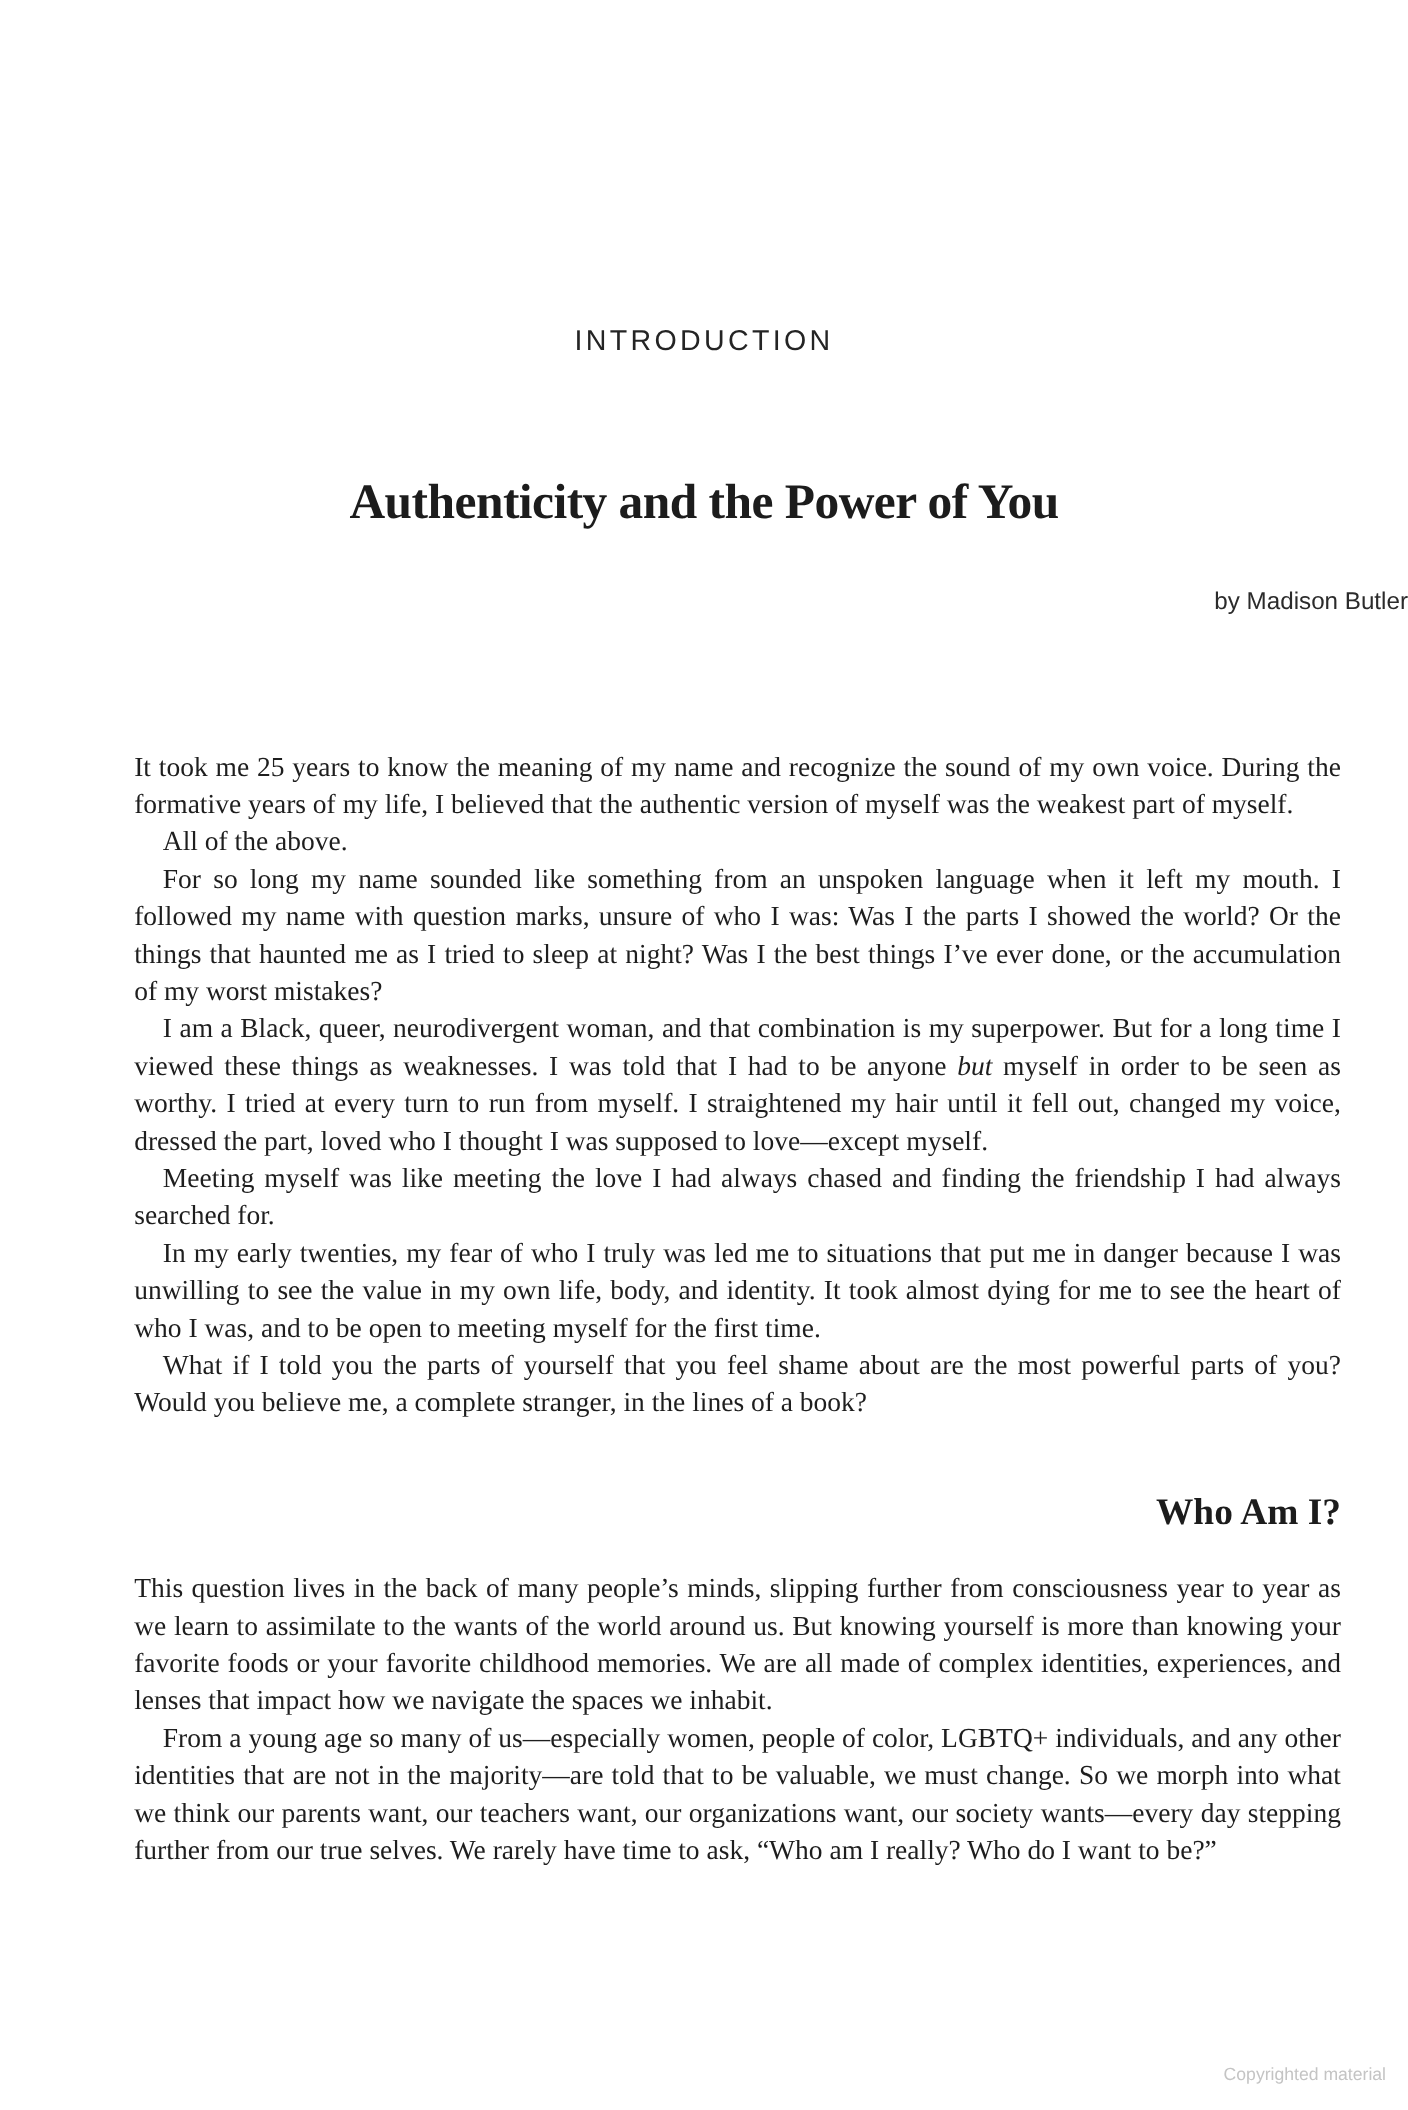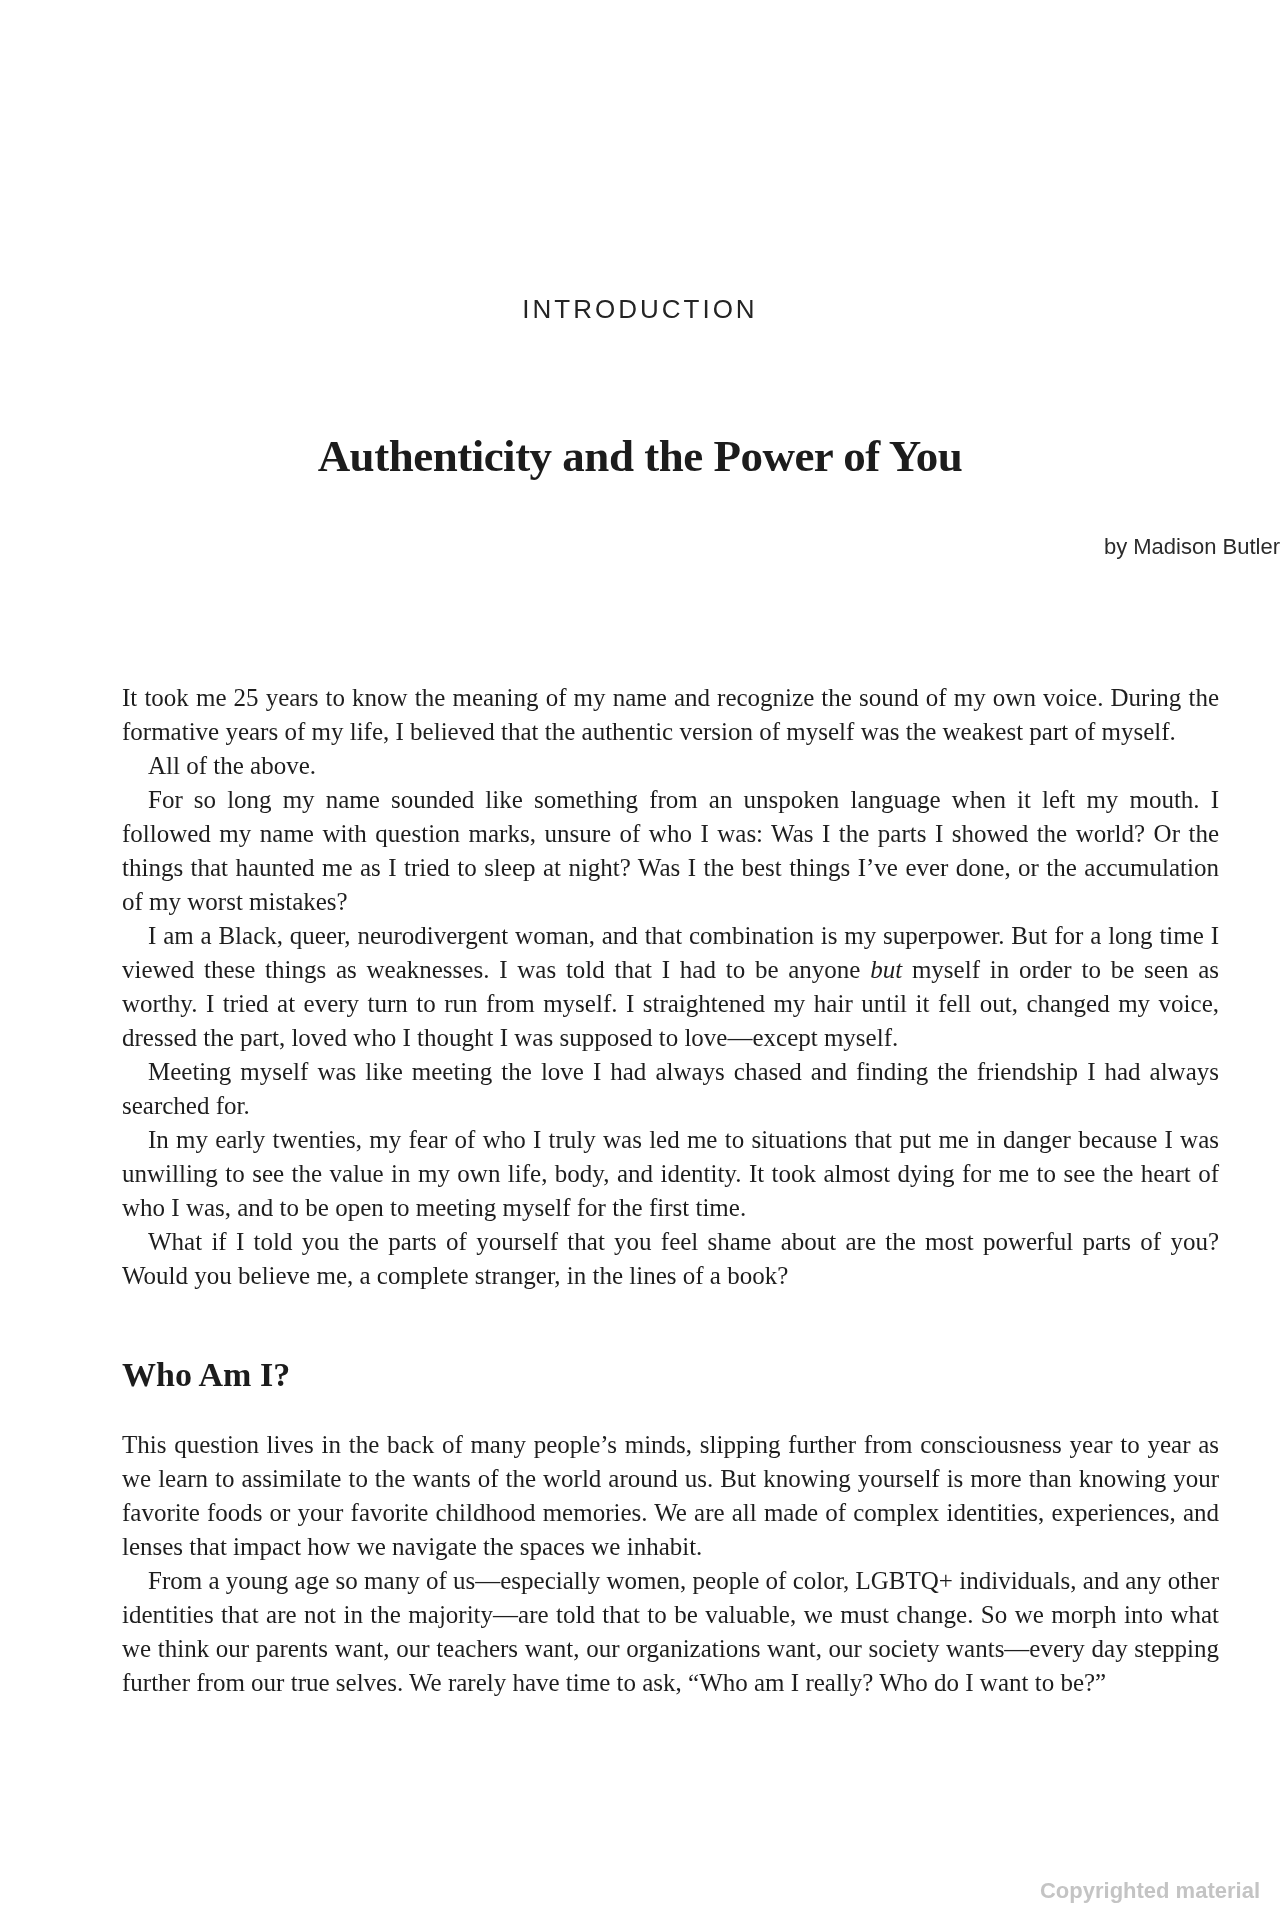--- a/index.html
+++ b/index.html
@@ -65,39 +65,38 @@
     margin-left: 39px;
   }
   .body-text p {
     margin: 0;
     padding: 0;
   }
   .body-text p.indent {
     text-indent: 26px;
   }
   .body-text p.sec-heading {
-    text-align: left;
+    text-align: right;
     text-indent: 0;
     font-weight: 700;
     font-size: 34px;
     line-height: 40px;
     margin: 62px 0 33px 0;
     color: #1c1c1c;
   }
   .italic {
     font-style: italic;
   }
   .watermark {
     position: absolute;
     top: 1878px;
     right: 20px;
     font-family: "Liberation Sans", sans-serif;
-    font-size: 22px;
+    font-size: 16px;
     color: #c4c4c4;
-    font-weight: bold;
   }
 </style>
 </head>
 <body>
 
 <div class="page">
   <div class="kicker">INTRODUCTION</div>
 
   <h1 class="title">Authenticity and the Power of You</h1>
 

